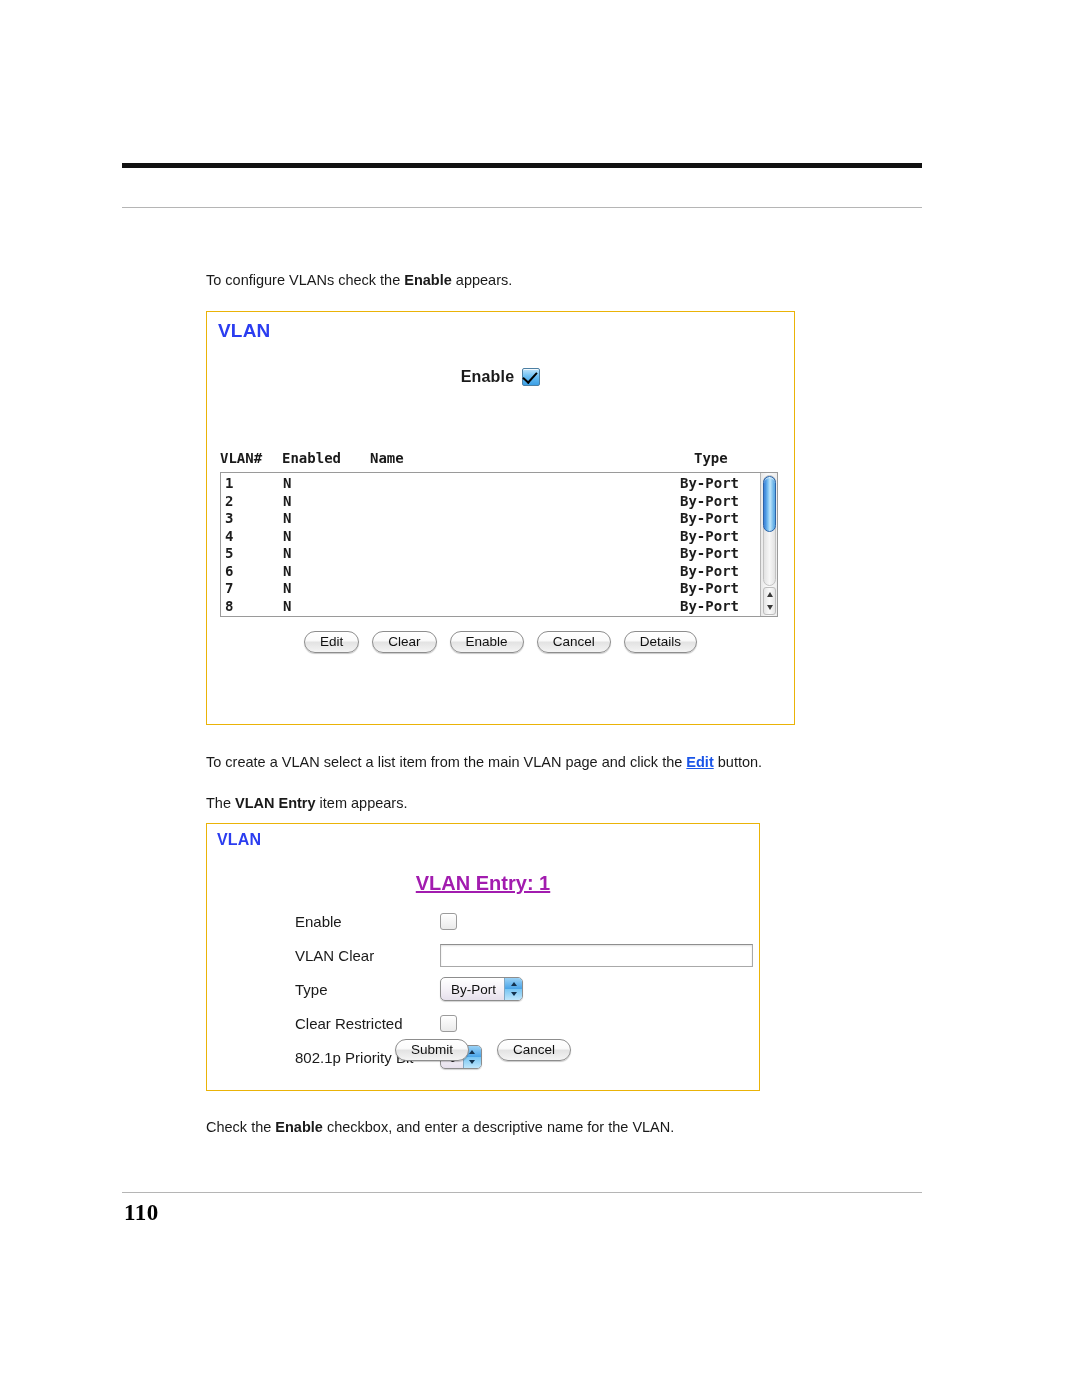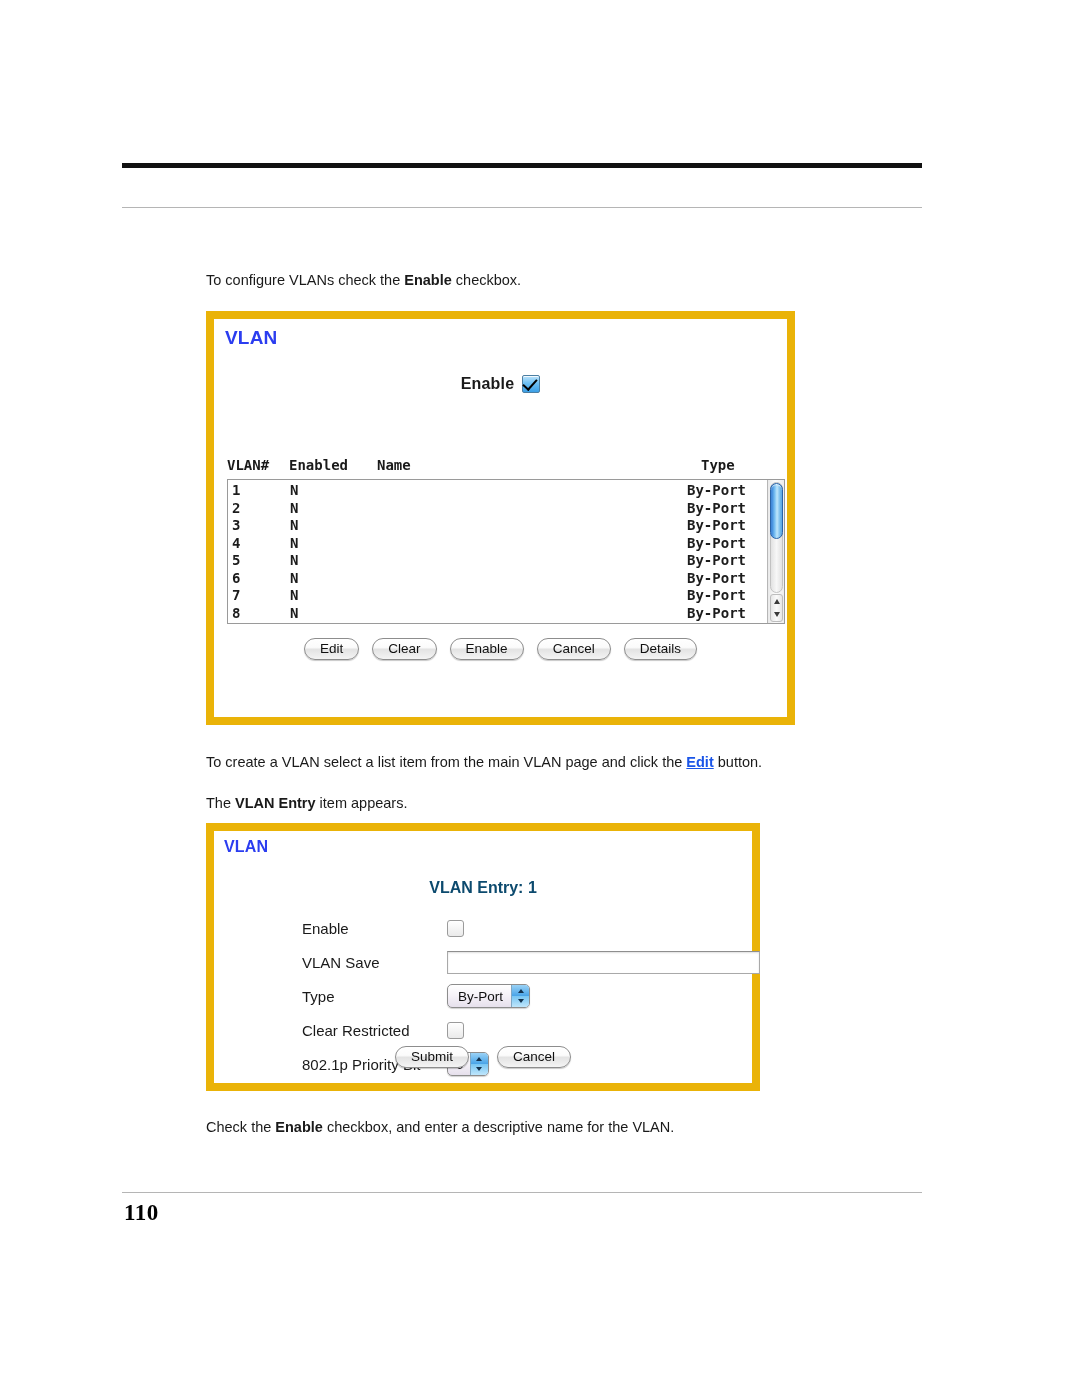--- a/index.html
+++ b/index.html
@@ -45,21 +45,21 @@
   }
   #para-1 { left:206px; top:270px; }
   #para-2 { left:206px; top:752px;text-align:center; }
   #para-3 { left:206px; top:793px; }
   #para-4 { left:206px; top:1117px; }
 
   
   .panel {
     position:absolute;
     background:#ffffff;
-    border:8px solid #eab308;
+    border:1px solid #eab308;
     box-sizing:border-box;
   }
   #panel-vlan-list { left:206px; top:311px; width:589px; height:414px; }
   #panel-vlan-entry { left:206px; top:823px; width:554px; height:268px; }
 
   .panel-title {
     position:absolute; left:11px; top:8px;
     font-size:19px; font-weight:bold; color:#2b3df0;
     letter-spacing:0.2px;
   }
@@ -168,21 +168,21 @@
     border:1px solid #8d8d8d;
     border-radius:11px;
     box-shadow:0 1px 1px rgba(0,0,0,.22), inset 0 1px 0 #fff;
     white-space:nowrap;
     cursor:default;
   }
 
   
   .entry-heading {
     position:absolute; left:0; top:48px; width:100%;
-    text-align:center; font-size:16px; font-weight:bold; color:#0c4a6e;
+    text-align:center; font-size:20px; font-weight:bold; color:#a21caf;text-decoration:underline;
   }
   .form-rows { position:absolute; left:88px; top:80px; }
   .form-row { display:flex; align-items:center; height:34px; }
   .form-label {
     width:145px; font-size:15px; color:#1a1a1a; white-space:nowrap;
   }
   .cb-empty {
     width:15px; height:15px;
     background:linear-gradient(180deg,#ffffff,#eaeaea);
     border:1px solid #9b9b9b; border-radius:3px;
@@ -218,21 +218,21 @@
   .popup-arrows::before { top:4px; border-bottom:4px solid #13314d; }
   .popup-arrows::after { bottom:4px; border-top:4px solid #13314d; }
   .popup-btn.narrow .popup-value { padding:0 6px 0 8px; }
 </style>
 </head>
 <body>
 
 <div class="rule-thick"></div>
 <div class="rule-thin-top"></div>
 
-<div class="para" id="para-1"><span>To configure VLANs check the </span><b>Enable</b><span> checkbox.</span></div>
+<div class="para" id="para-1"><span>To configure VLANs check the </span><b>Enable</b><span> appears.</span></div>
 
 <div class="panel" id="panel-vlan-list">
 
   <div class="panel-title">VLAN</div>
 
   <div class="enable-row">
     <span class="lbl">Enable</span><span class="cb-checked"></span>
   </div>
 
 
@@ -326,21 +326,21 @@
   <div class="entry-heading">VLAN Entry: 1</div>
 
   <div class="form-rows">
 
     <div class="form-row">
       <span class="form-label">Enable</span>
       <span class="cb-empty"></span>
     </div>
 
     <div class="form-row">
-      <span class="form-label">VLAN Save</span>
+      <span class="form-label">VLAN Clear</span>
       <input class="text-input" type="text" value="" style="">
     </div>
 
     <div class="form-row">
       <span class="form-label">Type</span>
       <span class="popup-btn">
         <span class="popup-value">By-Port</span>
         <span class="popup-arrows"></span>
       </span>
     </div>

